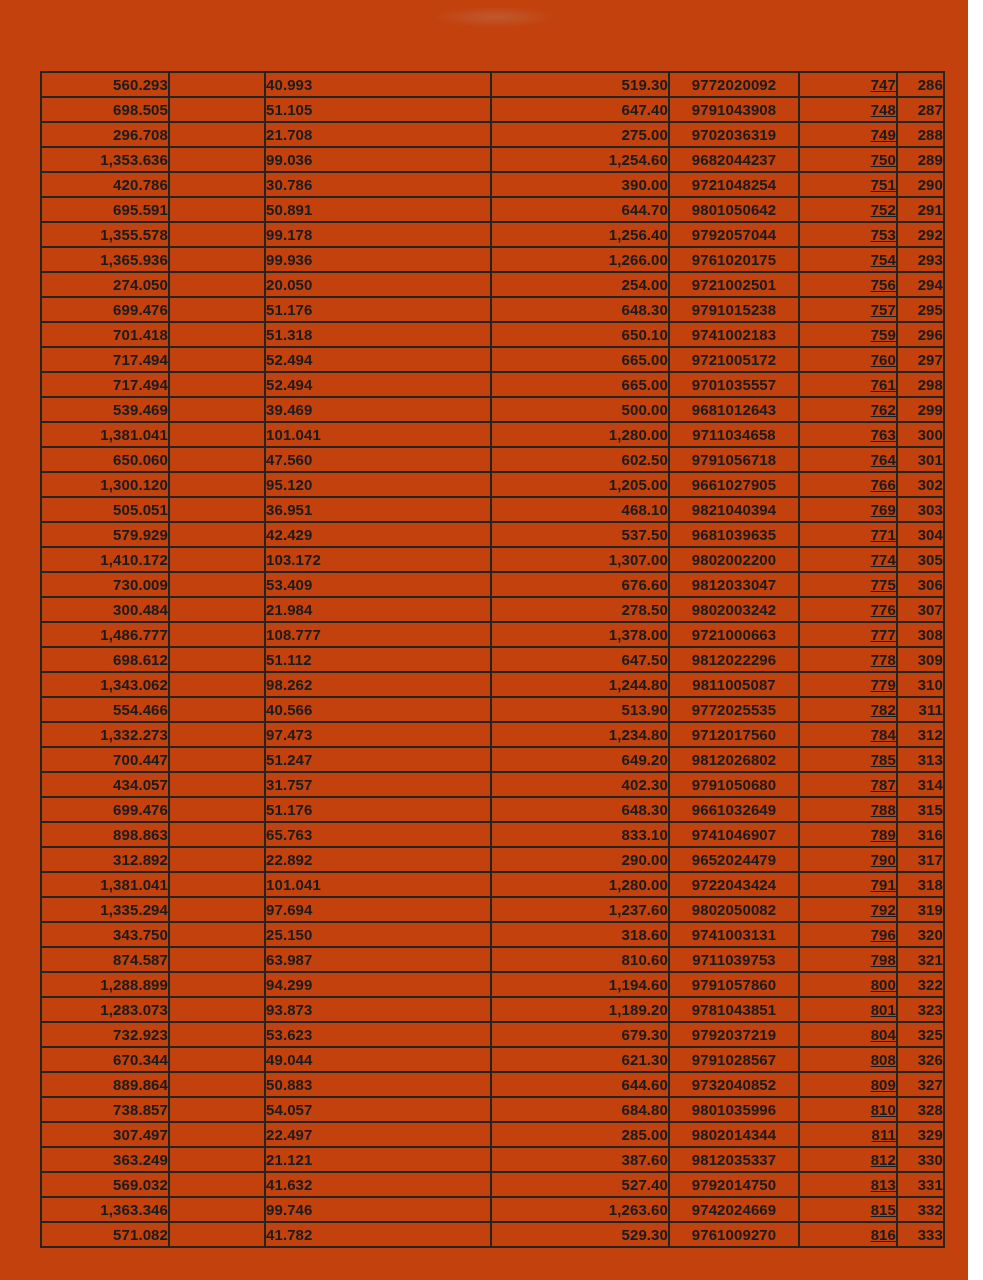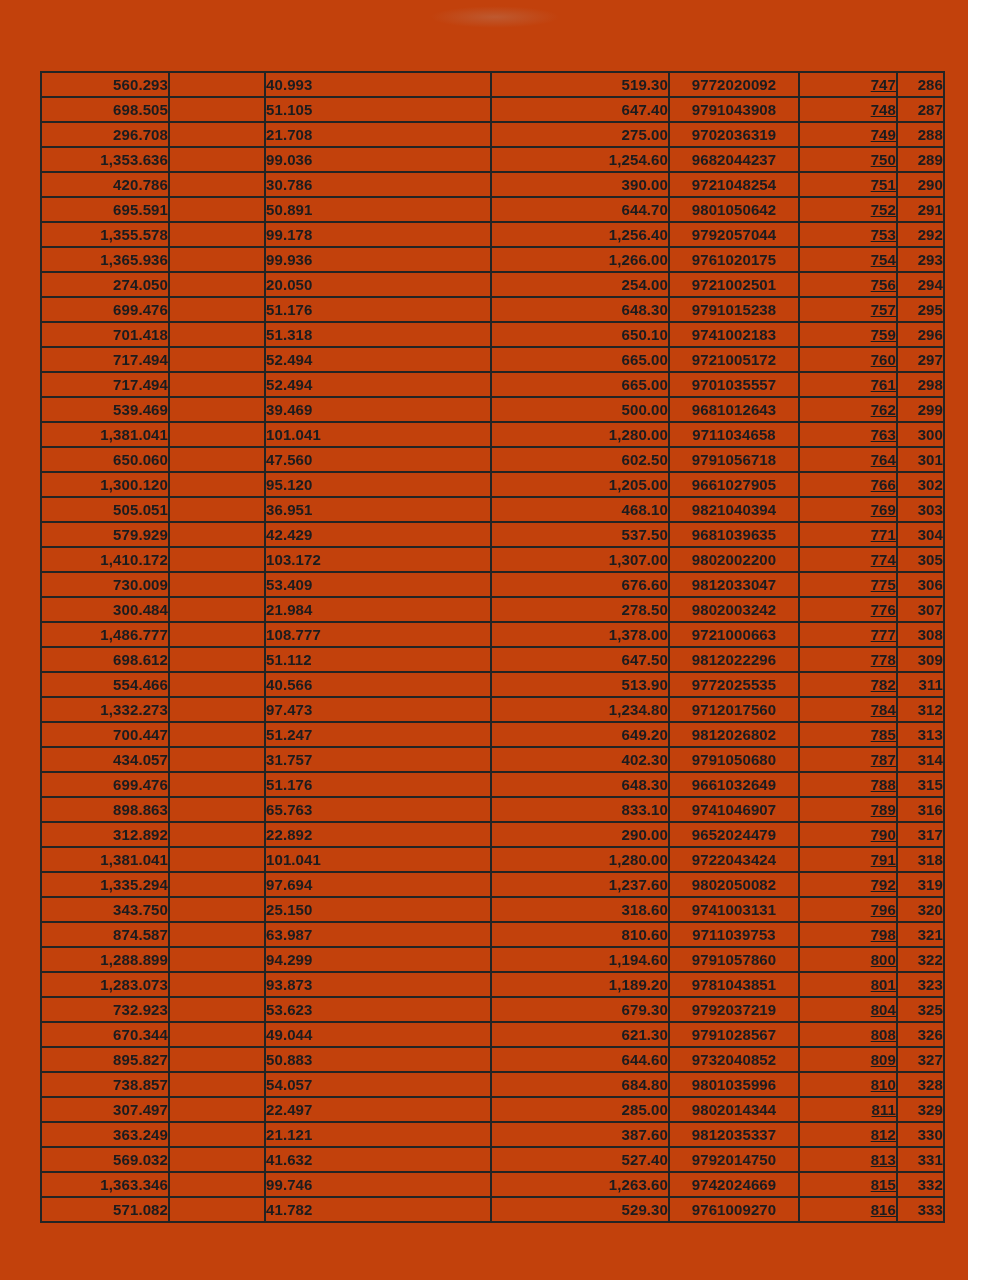--- a/index.html
+++ b/index.html
@@ -279,20 +279,29 @@
         <tr>
           <td class="c1">698.612</td>
           <td class="c2"></td>
           <td class="c3">51.112</td>
           <td class="c4">647.50</td>
           <td class="c5">9812022296</td>
           <td class="c6">778</td>
           <td class="c7">309</td>
         </tr>
         <tr>
+          <td class="c1">1,343.062</td>
+          <td class="c2"></td>
+          <td class="c3">98.262</td>
+          <td class="c4">1,244.80</td>
+          <td class="c5">9811005087</td>
+          <td class="c6">779</td>
+          <td class="c7">310</td>
+        </tr>
+        <tr>
           <td class="c1">554.466</td>
           <td class="c2"></td>
           <td class="c3">40.566</td>
           <td class="c4">513.90</td>
           <td class="c5">9772025535</td>
           <td class="c6">782</td>
           <td class="c7">311</td>
         </tr>
         <tr>
           <td class="c1">1,332.273</td>
@@ -414,21 +423,21 @@
         <tr>
           <td class="c1">670.344</td>
           <td class="c2"></td>
           <td class="c3">49.044</td>
           <td class="c4">621.30</td>
           <td class="c5">9791028567</td>
           <td class="c6">808</td>
           <td class="c7">326</td>
         </tr>
         <tr>
-          <td class="c1">895.827</td>
+          <td class="c1">889.864</td>
           <td class="c2"></td>
           <td class="c3">50.883</td>
           <td class="c4">644.60</td>
           <td class="c5">9732040852</td>
           <td class="c6">809</td>
           <td class="c7">327</td>
         </tr>
         <tr>
           <td class="c1">738.857</td>
           <td class="c2"></td>

